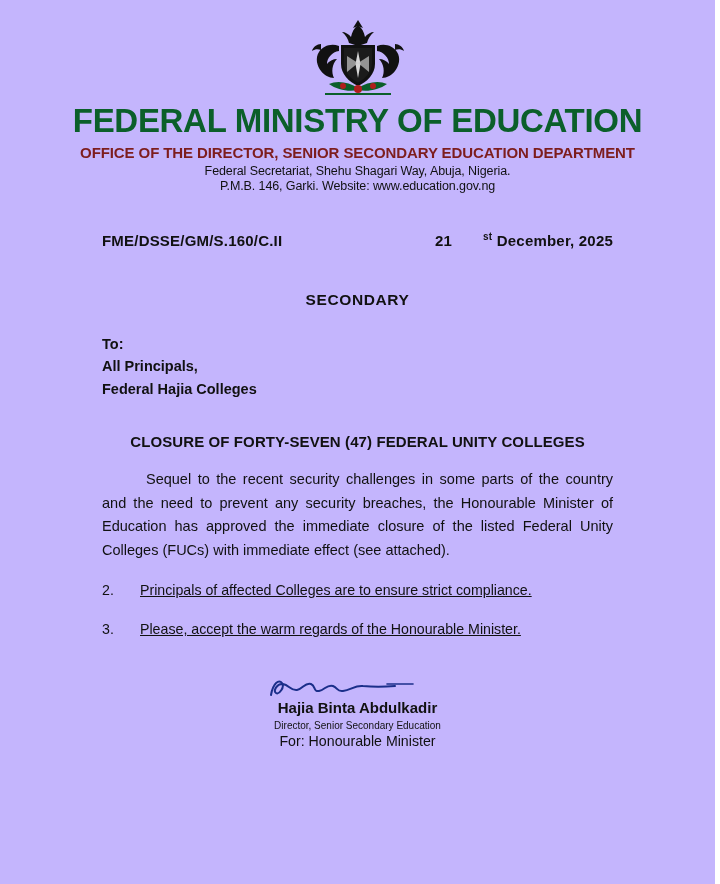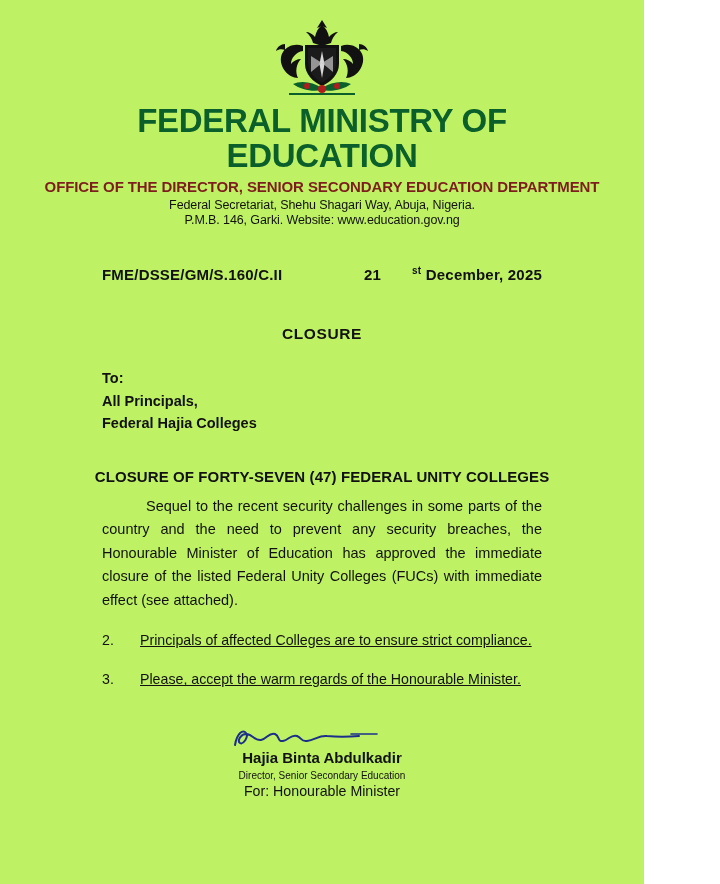--- a/index.html
+++ b/index.html
@@ -9,23 +9,23 @@
   }
   body {
     width: 720px;
     height: 884px;
     font-family: "Liberation Sans", sans-serif;
     color: #111111;
     overflow: hidden;
   }
   .page {
     position: relative;
-    width: 644px;
+    width: 715px;
     height: 884px;
-    background: #bef264;
+    background: #c4b5fd;
     box-sizing: border-box;
     padding: 0 40px;
   }
 
   
   .crest-wrap {
     width: 100%;
     display: flex;
     justify-content: center;
     padding-top: 16px;
@@ -103,21 +103,21 @@
     text-align: center;
     font-weight: bold;
     font-size: 15px;
     margin-top: 33px;
     letter-spacing: 0.1px;
     color: #111;
   }
 
   
   .body-block {
-    margin-top: 10px;
+    margin-top: 18px;
     padding: 0 62px 0 62px;
   }
   .para-1 {
     font-size: 14.5px;
     line-height: 1.62;
     text-align: justify;
     text-indent: 44px;
     color: #111;
   }
   .numbered {
@@ -197,21 +197,21 @@
   <div class="ministry-title">FEDERAL MINISTRY OF EDUCATION</div>
   <div class="office-line">OFFICE OF THE DIRECTOR, SENIOR SECONDARY EDUCATION DEPARTMENT</div>
   <div class="addr-line">Federal Secretariat, Shehu Shagari Way, Abuja, Nigeria.</div>
   <div class="addr-line second">P.M.B. 146, Garki. Website: www.education.gov.ng</div>
 
   <div class="ref-row">
     <div class="ref-no">FME/DSSE/GM/S.160/C.II</div>
     <div class="ref-date">21<sup>st</sup> December, 2025</div>
   </div>
 
-  <div class="circular-title">CLOSURE</div>
+  <div class="circular-title">SECONDARY</div>
 
   <div class="addressee">
     <div>To:</div>
     <div>All Principals,</div>
     <div>Federal Hajia Colleges</div>
   </div>
 
   <div class="subject">CLOSURE OF FORTY-SEVEN (47) FEDERAL UNITY COLLEGES</div>
 
   <div class="body-block">

